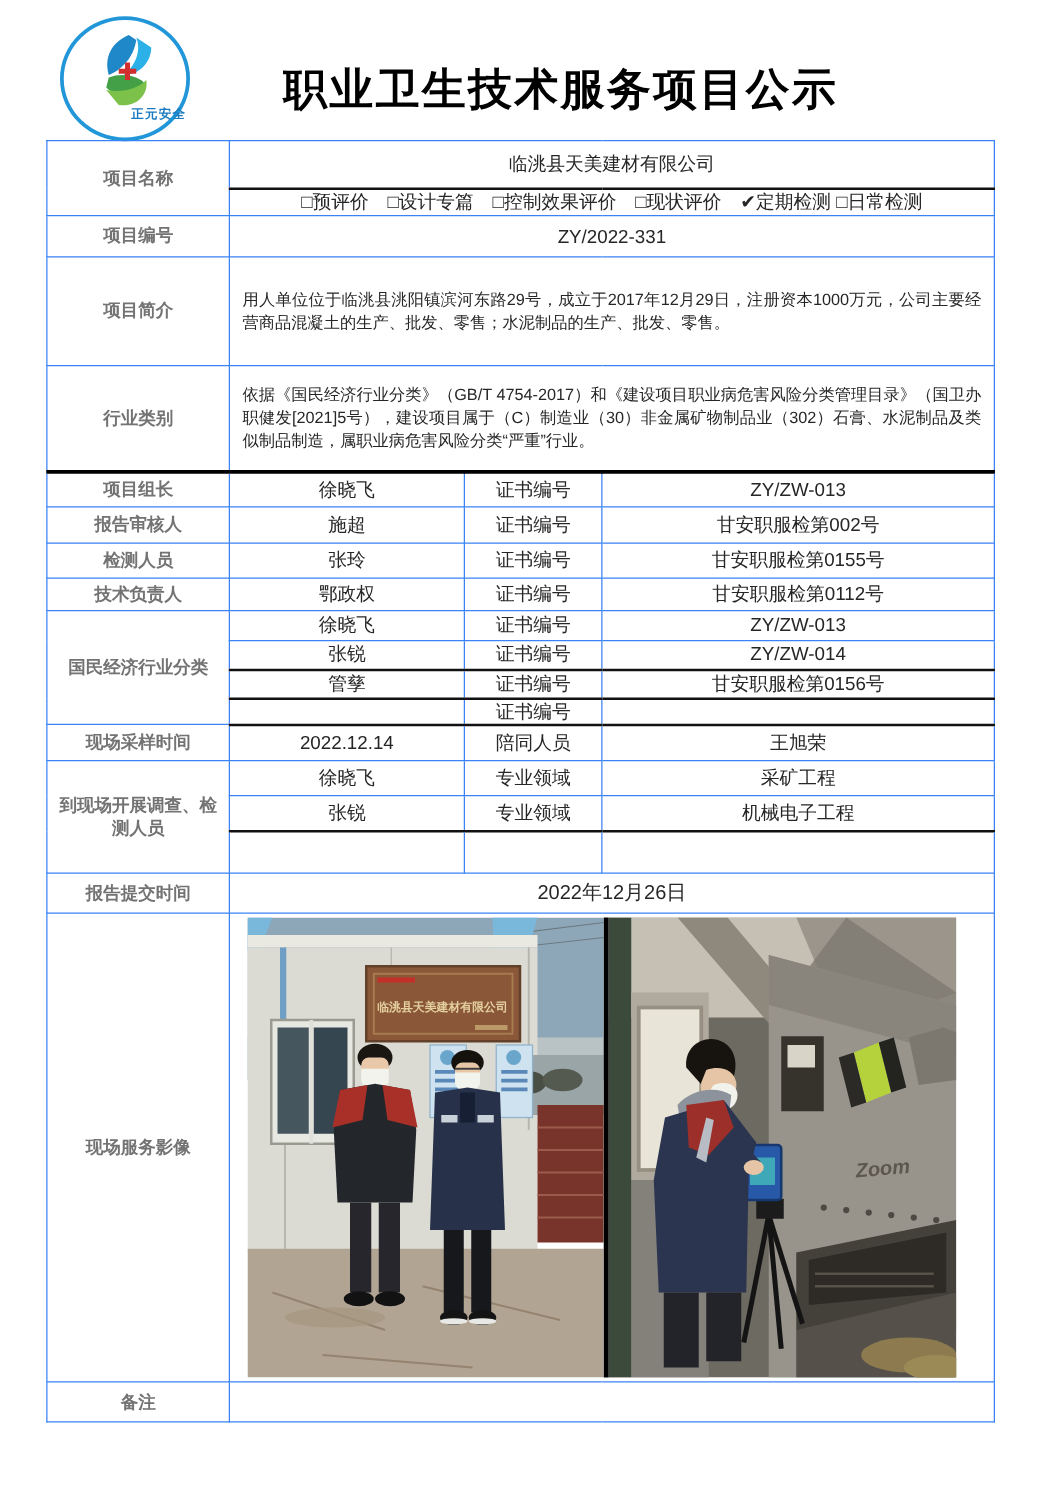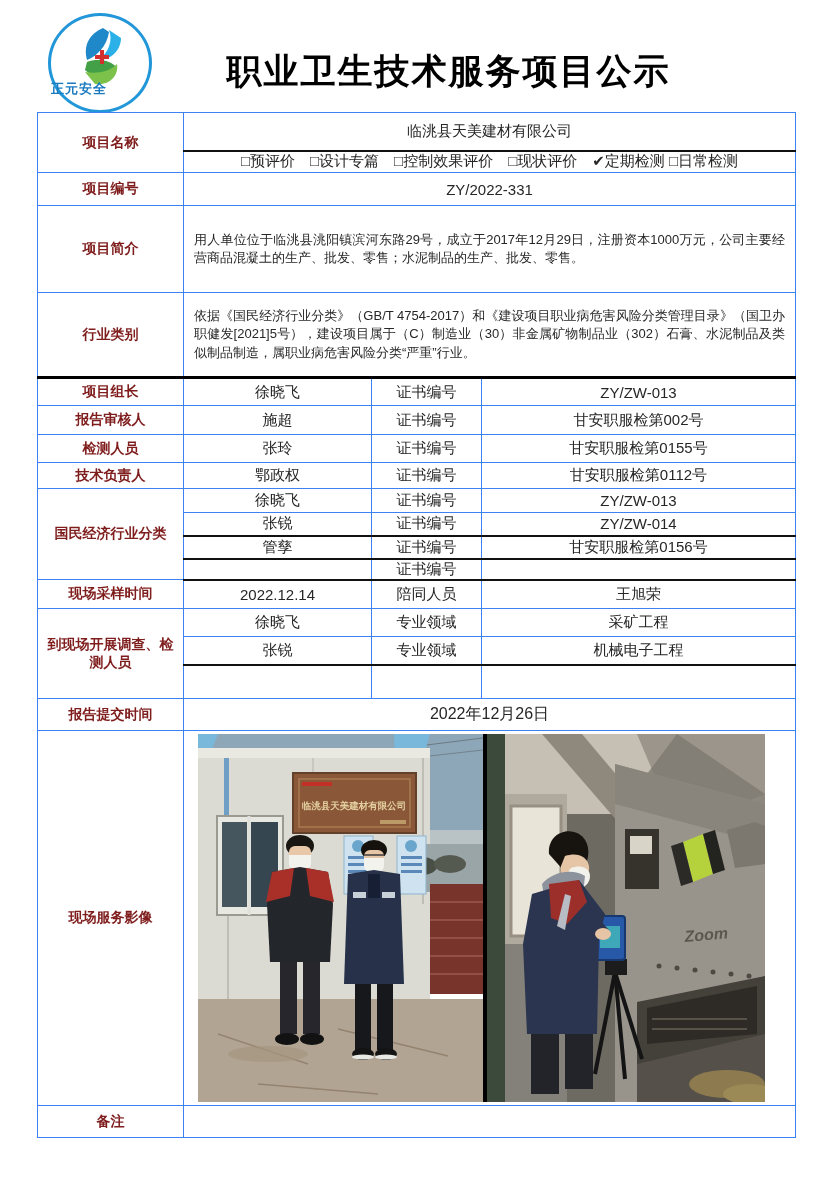--- a/index.html
+++ b/index.html
@@ -5,31 +5,31 @@
   html,body{margin:0;padding:0;background:#fff;}
   body{width:831px;height:1200px;position:relative;overflow:hidden;
        font-family:"Liberation Sans","DejaVu Sans",sans-serif;color:#262626;}
   .page{position:absolute;inset:0;background:#fff;}
 
   
   .hdr{position:absolute;left:0;top:0;width:831px;height:112px;}
   .logo{position:absolute;left:48px;top:13px;width:104px;height:100px;border:3px solid #2196d8;
         border-radius:50%;background:#fff;box-sizing:border-box;}
   .logo svg{position:absolute;left:0;top:0;}
-  .logo-text{position:absolute;left:0;bottom:12px;width:100%;text-align:left;
-        font-size:13px;font-weight:bold;color:#1a7abf;letter-spacing:1px;}
+  .logo-text{position:absolute;left:0;bottom:12px;width:100%;text-align:right;
+        font-size:10px;font-weight:bold;color:#1a7abf;letter-spacing:1px;}
   .title{position:absolute;left:0;top:48px;width:831px;text-align:center;
         font-size:35px;font-weight:bold;color:#000;letter-spacing:2px;transform:translateX(33px);}
 
   
   table.main{position:absolute;left:37px;top:112px;width:758px;border-collapse:collapse;
         table-layout:fixed;}
   td{border:1px solid #3b82f6;padding:0 4px;text-align:center;vertical-align:middle;
         font-size:14px;overflow:hidden;}
-  td.lbl{font-weight:bold;font-size:14px;color:#7f1d1d;}
+  td.lbl{font-weight:bold;font-size:14px;color:#737373;}
   td.para{text-align:justify;padding:4px 10px;font-size:13px;line-height:1.42;}
   td.val{font-size:15px;}
   .bb2{border-bottom:2px solid #111 !important;}
   .bb3{border-bottom:3px solid #000 !important;}
   .photos{padding:3px 0 3px 14px;text-align:left;vertical-align:top;}
   .photo-strip{display:flex;align-items:stretch;height:368px;}
   .divider{width:4px;background:#000;}
   svg{display:block;}
 </style>
 </head>

